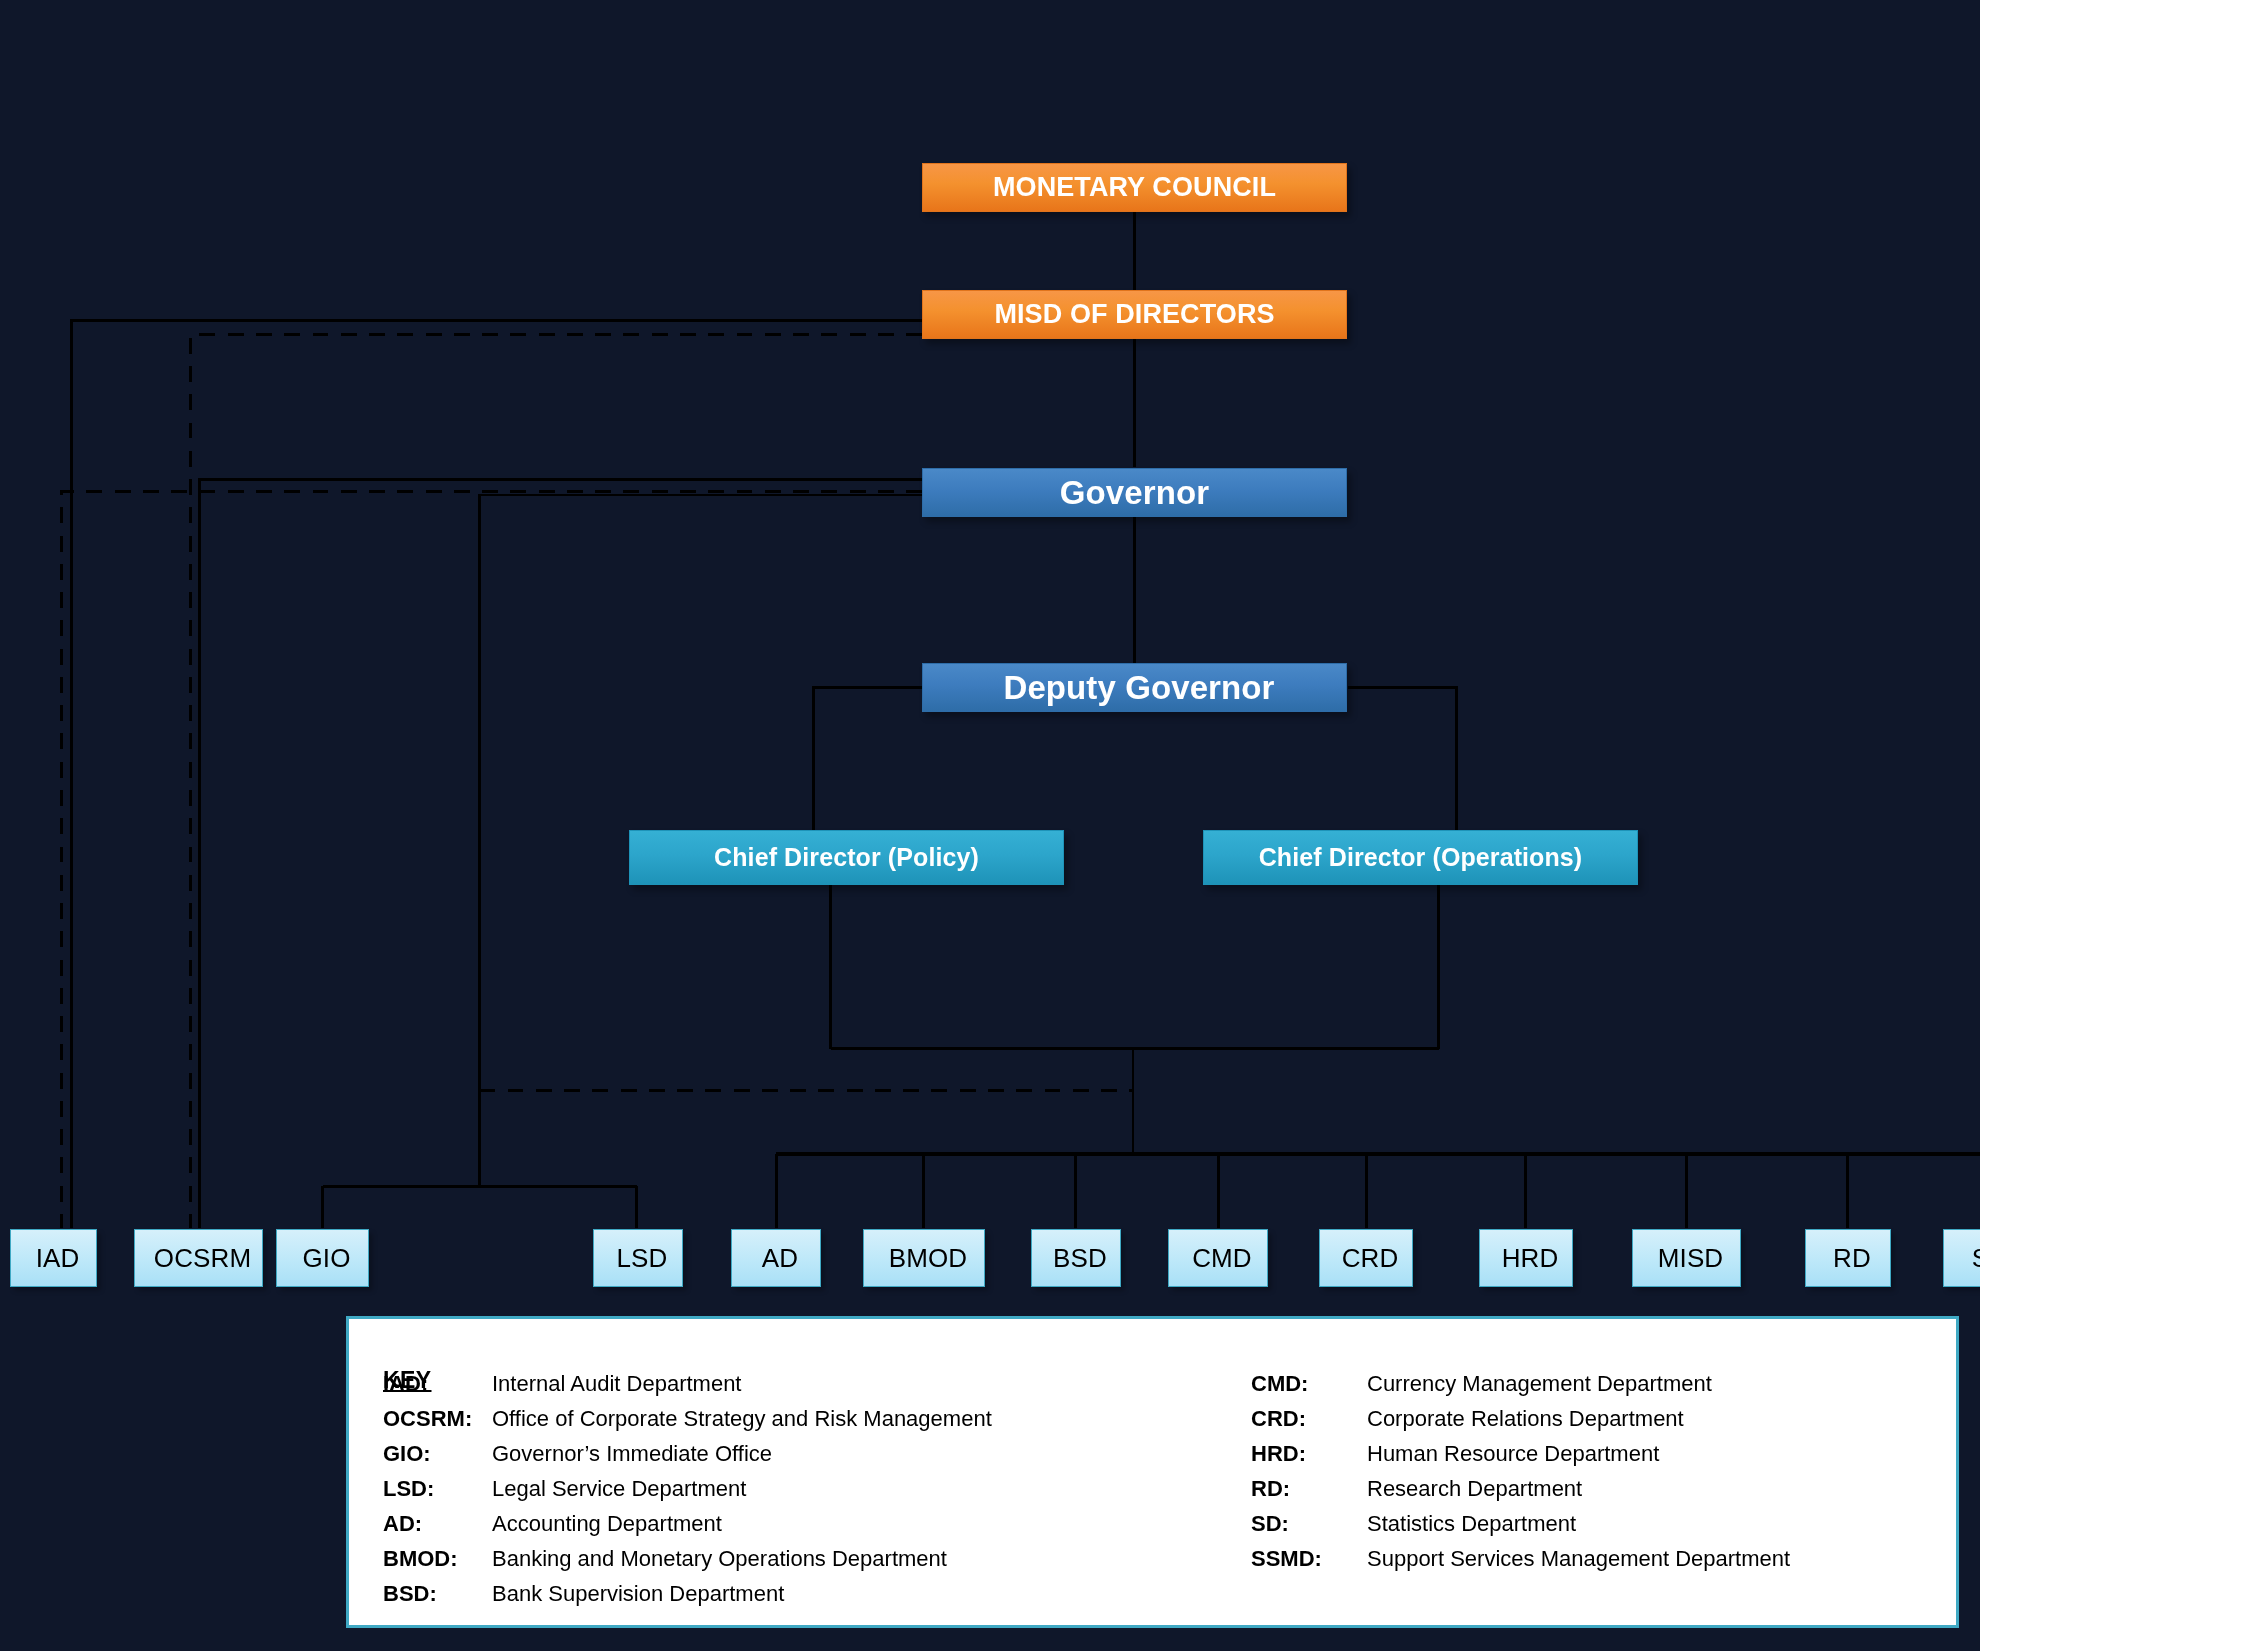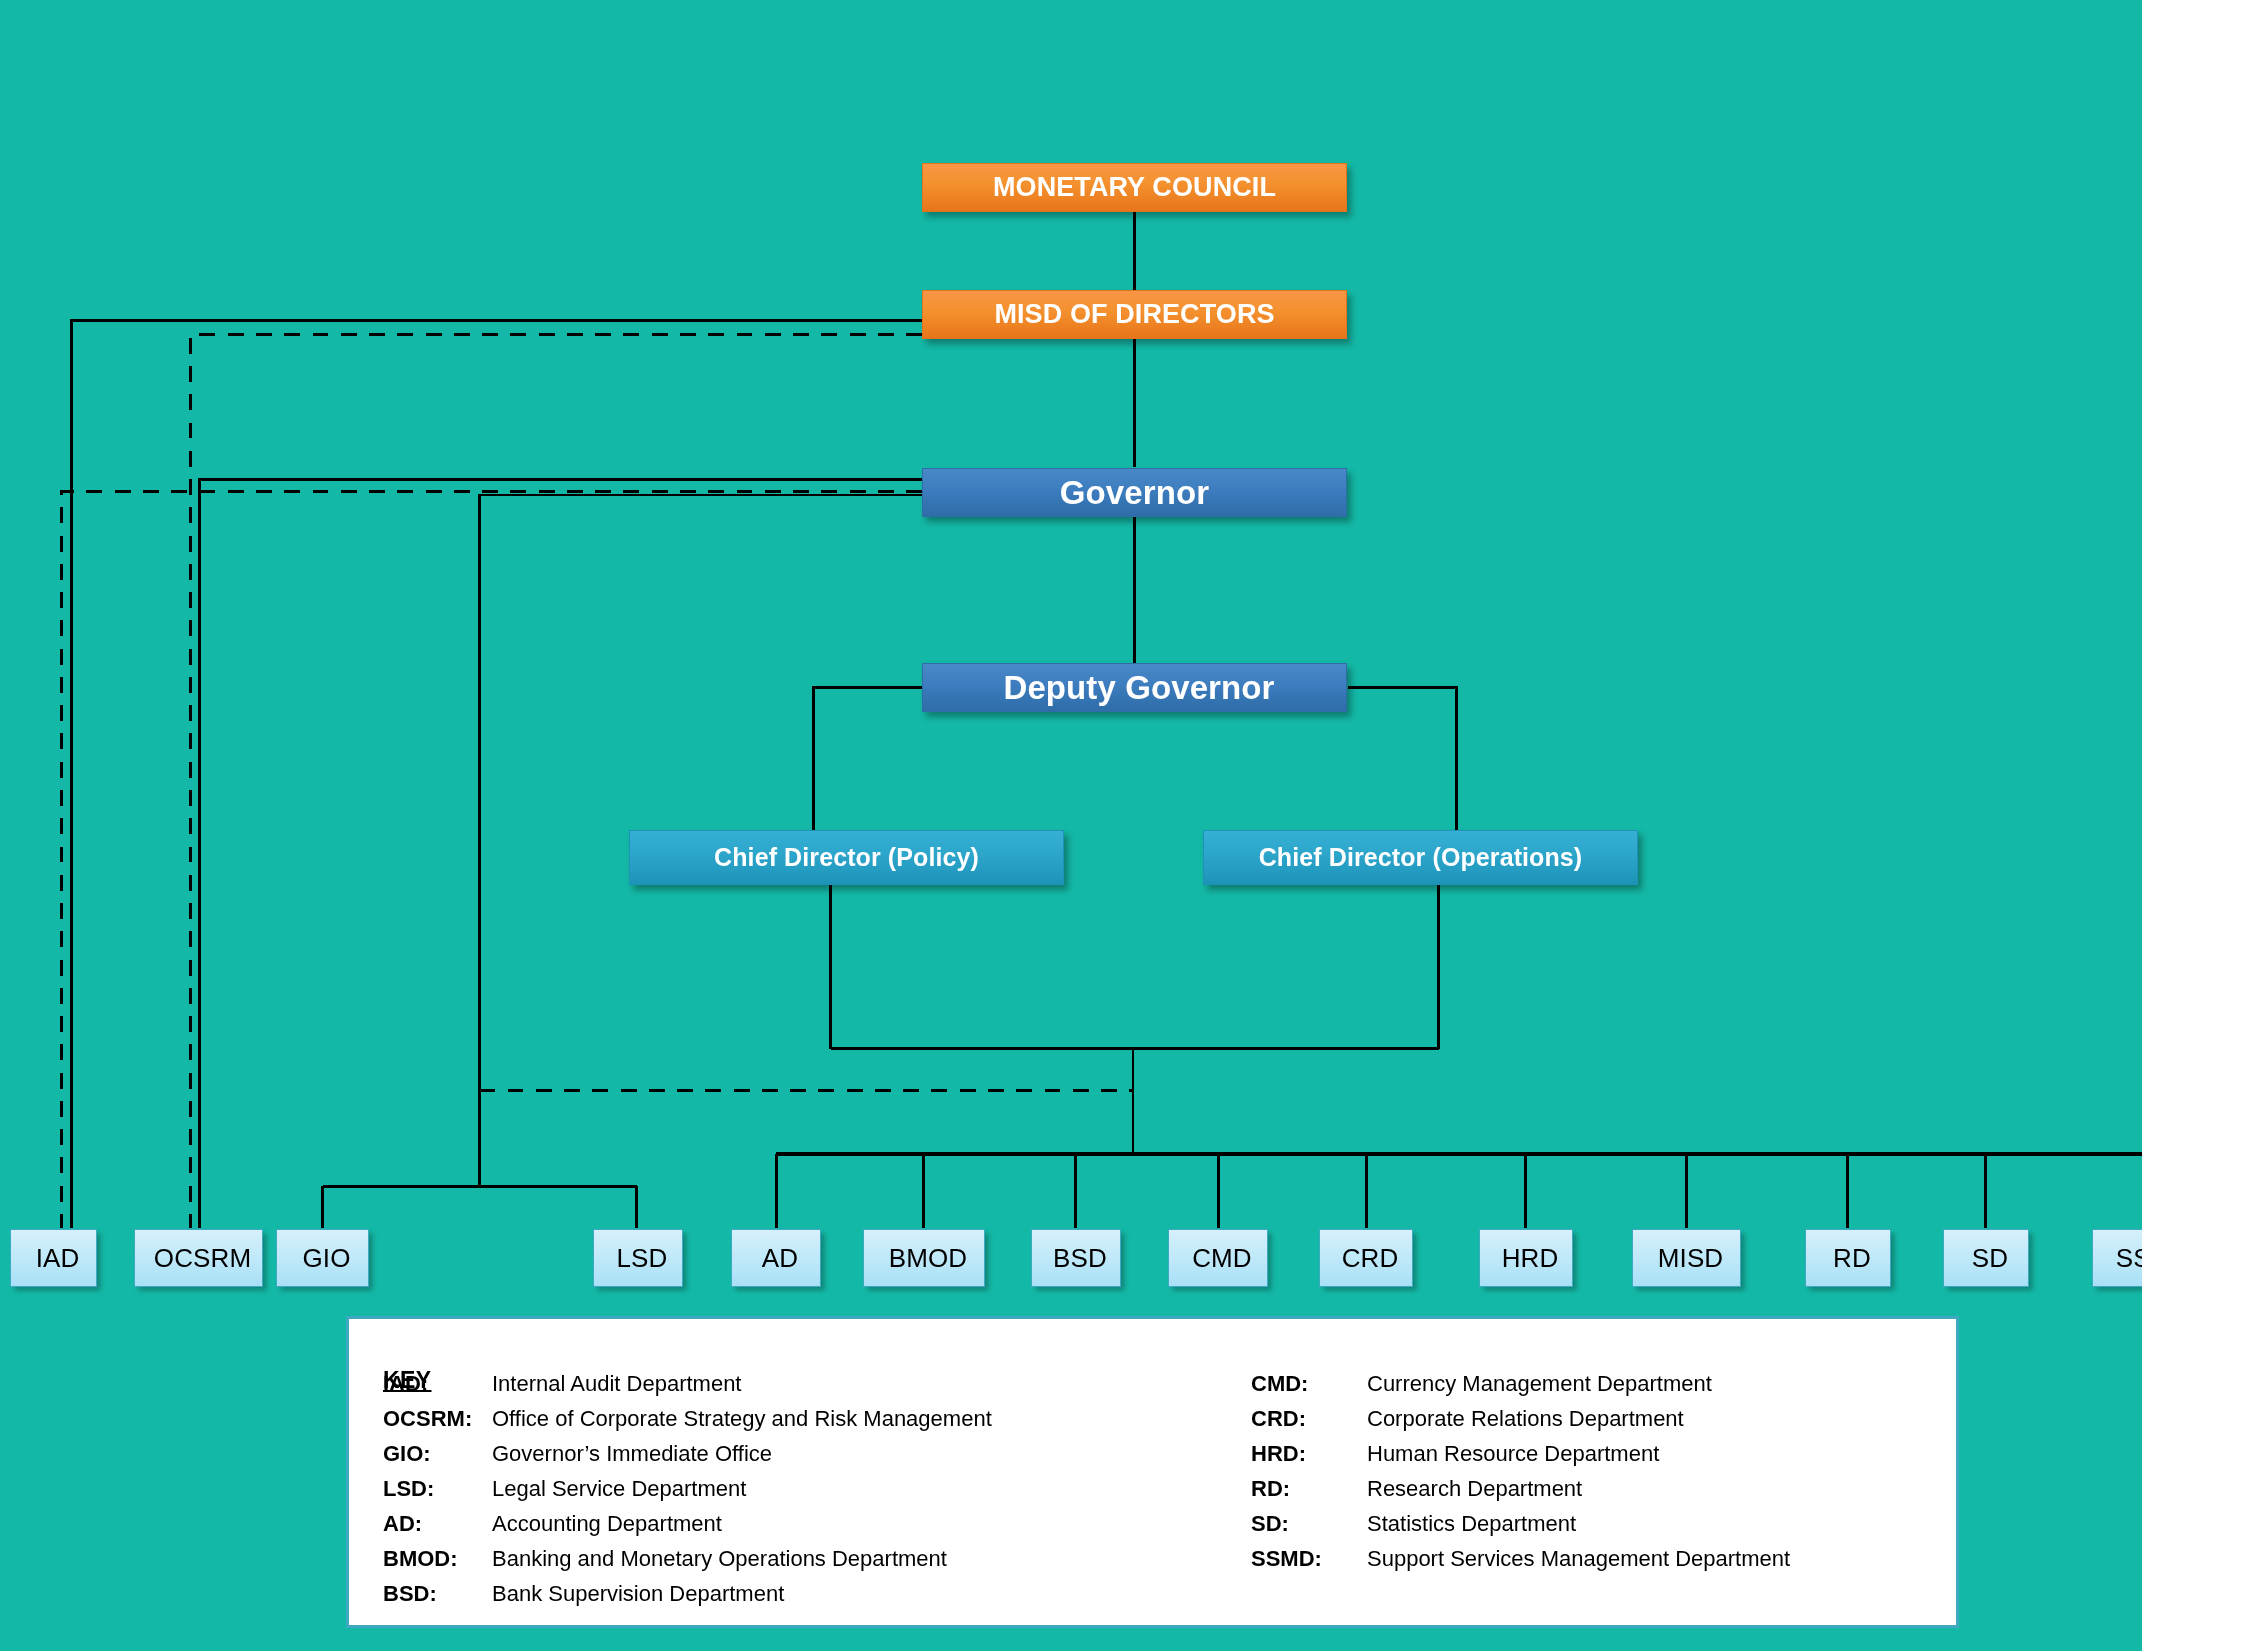--- a/index.html
+++ b/index.html
@@ -3,23 +3,23 @@
 <meta charset="utf-8">
 <title>Organizational Structure Chart</title>
 <style>
   html, body {
     margin: 0;
     padding: 0;
     background: #ffffff;
   }
   #canvas {
     position: relative;
-    width: 2142px;
+    width: 1980px;
     height: 1651px;
-    background: #14b8a6;
+    background: #0f172a;
     font-family: "Liberation Sans", sans-serif;
     overflow: hidden;
   }
 
   
   #connectors {
     position: absolute;
     left: 0; top: 0;
     width: 2250px;
     height: 1651px;

